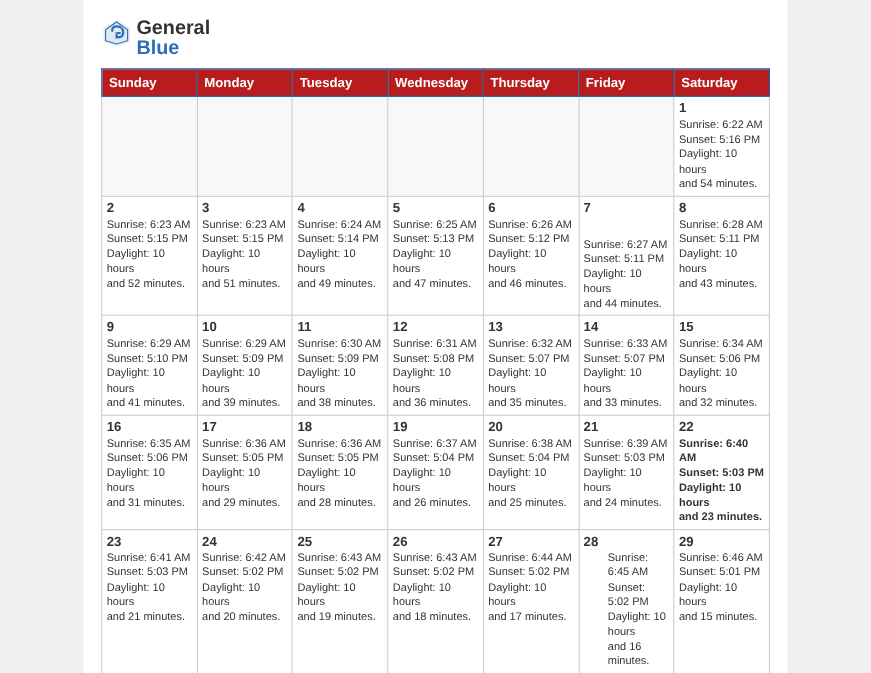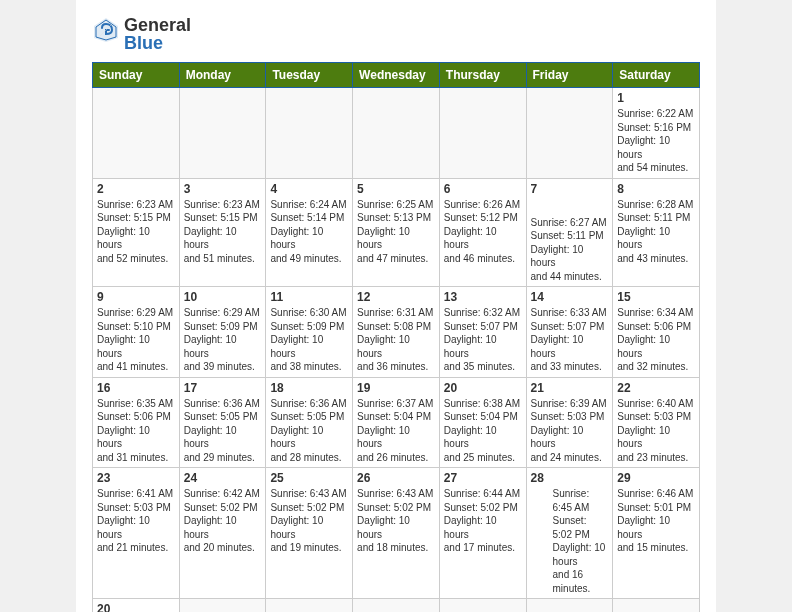--- a/index.html
+++ b/index.html
@@ -44,21 +44,21 @@
     .location {
       font-size: 14px;
       color: #444;
     }
     .calendar {
       width: 100%;
       border-collapse: collapse;
       border: 1px solid #ccc;
     }
     .calendar th {
-      background: #4d7c0f;
+      background: #b91c1c;
       color: white;
       font-size: 12px;
       font-weight: bold;
       padding: 5px 6px;
       text-align: left;
       border: 1px solid #1a5fa5;
     }
     .calendar td {
       vertical-align: top;
       border: 1px solid #ccc;
@@ -276,21 +276,21 @@
           </td>
           <td>
             <span class="day-num">21</span>
             <div class="cell-content" style="white-space: pre-line; font-size: 10px;">Sunrise: 6:39 AM
 Sunset: 5:03 PM
 Daylight: 10 hours
 and 24 minutes.</div>
           </td>
           <td>
             <span class="day-num">22</span>
-            <div class="cell-content" style="white-space: pre-line; font-size: 10px;">Sunrise: 6:40 AM
+            <div class="cell-content" style="white-space: pre-line; font-size: 10px; font-weight: bold;">Sunrise: 6:40 AM
 Sunset: 5:03 PM
 Daylight: 10 hours
 and 23 minutes.</div>
           </td>
         </tr>
         <tr>
           <td>
             <span class="day-num">23</span>
             <div class="cell-content" style="white-space: pre-line; font-size: 10px;">Sunrise: 6:41 AM
 Sunset: 5:03 PM

